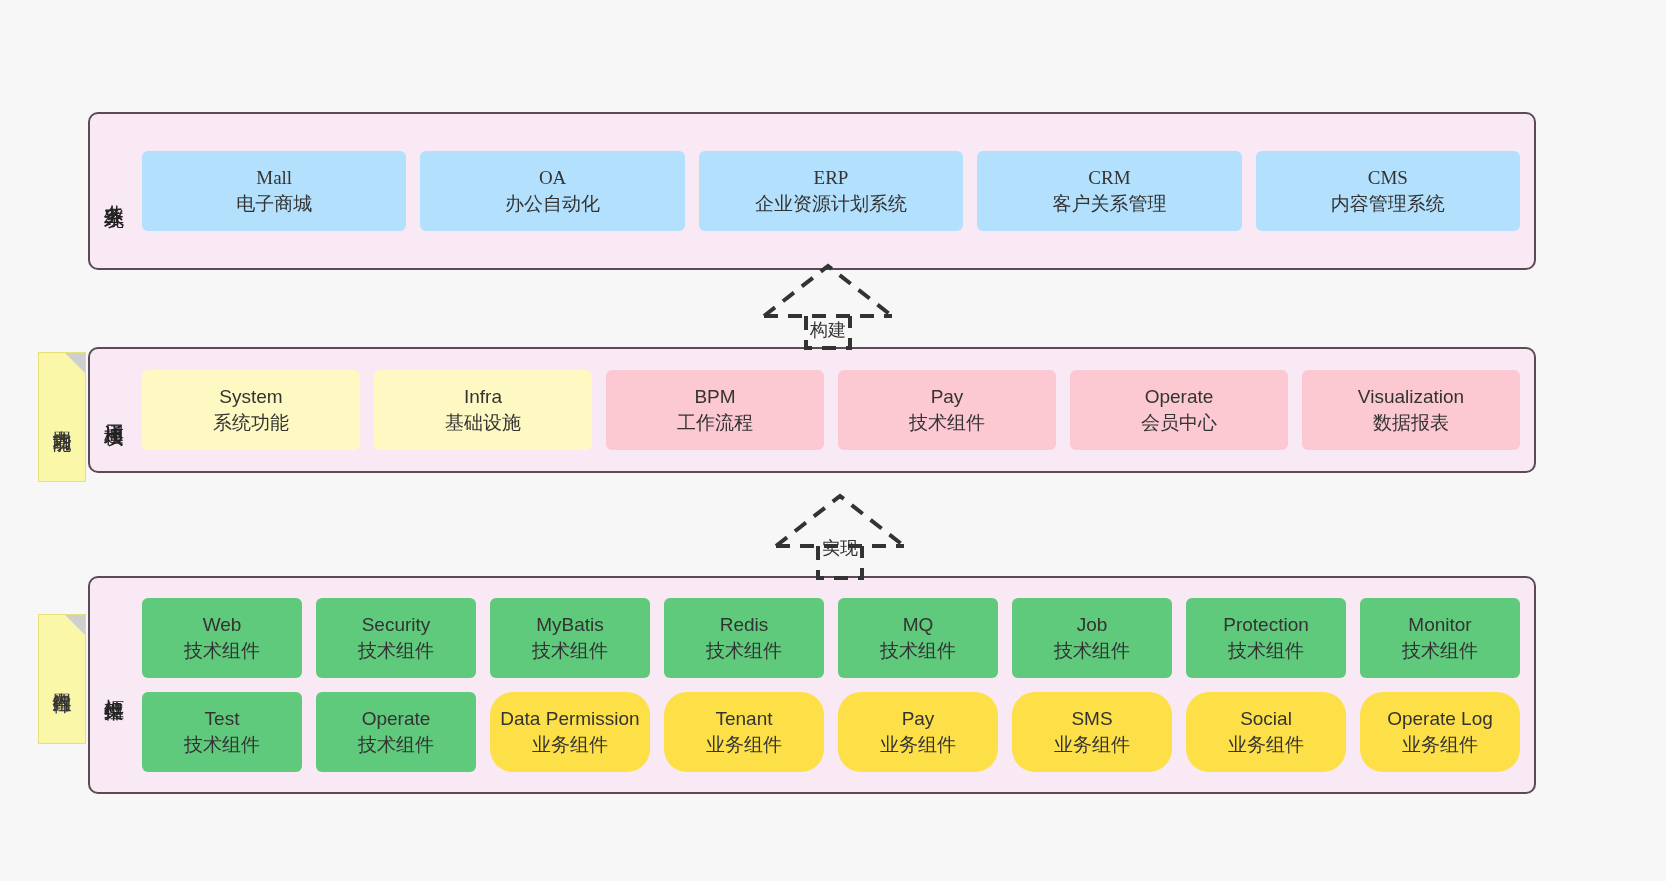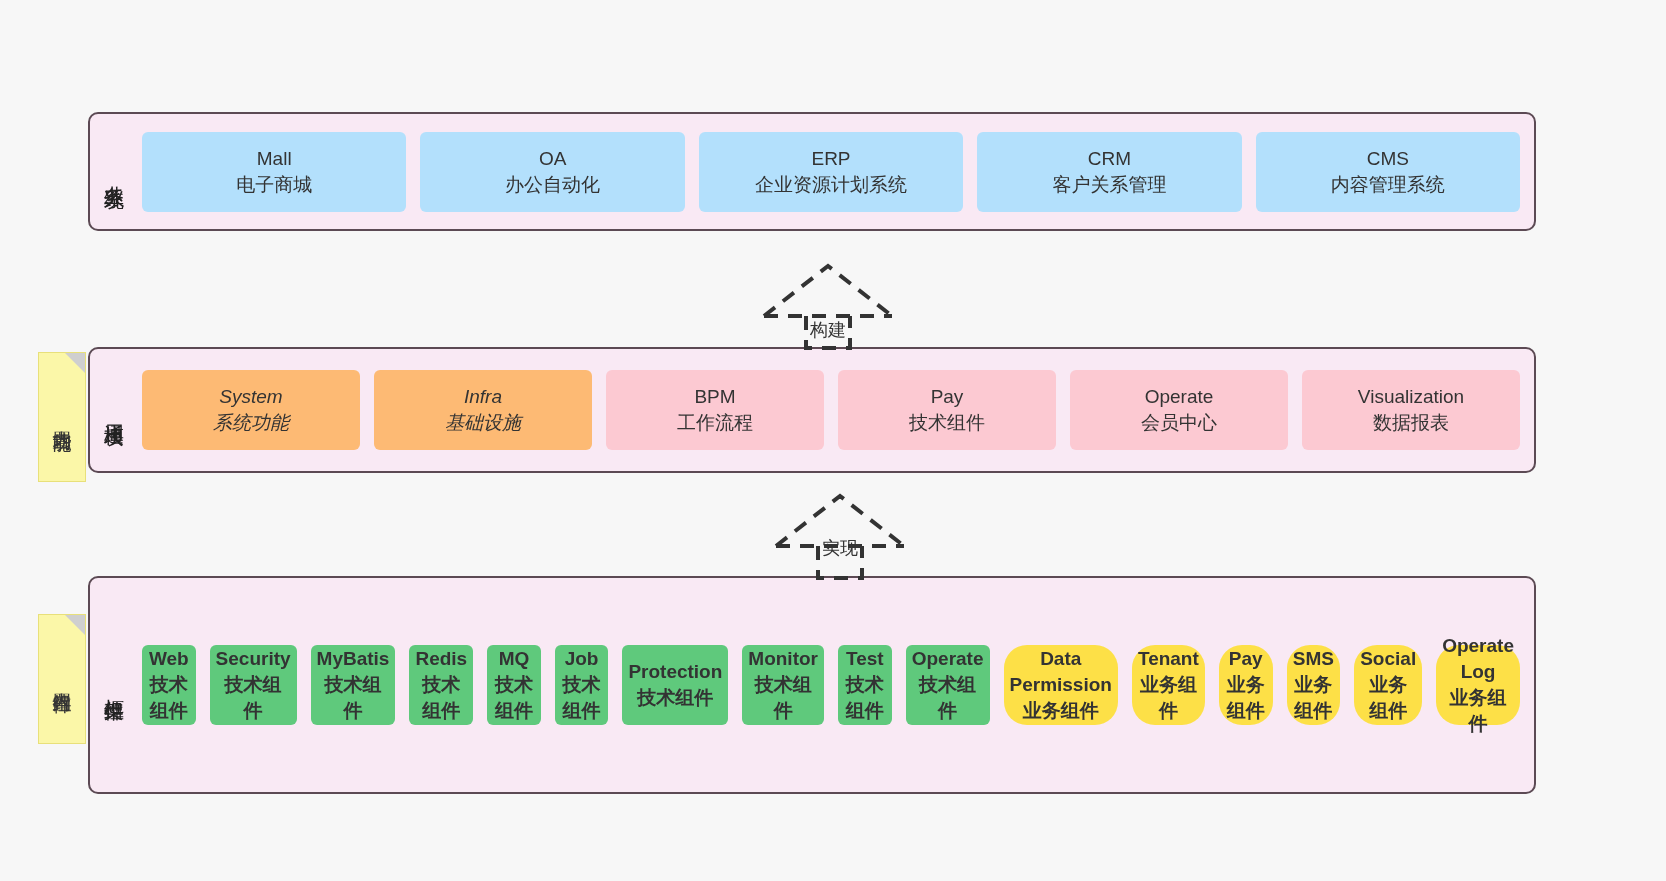--- a/index.html
+++ b/index.html
@@ -49,25 +49,24 @@
   }
 
   .layer-body {
     flex: 1 1 auto;
     display: flex;
     align-items: center;
     padding: 0 14px 0 4px;
     gap: 14px;
   }
   .layer-body.two-rows {
-    flex-direction: row;
+    flex-direction: column;
     justify-content: center;
     gap: 14px;
     padding: 14px 14px 14px 4px;
-    font-weight: bold;
   }
   .row {
     display: flex;
     gap: 14px;
     width: 100%;
   }
 
   
   .node {
     flex: 1 1 0;
@@ -84,21 +83,21 @@
     padding: 4px 6px;
   }
   .node .en { display: block; }
   .node .cn { display: block; }
 
   .layer1 .node { height: 80px; }
   .layer2 .node { height: 80px; }
   .layer3 .node { height: 80px; }
 
   .c-blue       { background: #b3e0fc; }
-  .c-red        { background: #fdba74; font-style: italic; }
+  .c-red        { background: #fef9c3; }
   .c-pink       { background: #fcc9d2; }
   .c-green      { background: #5fc97c; }
   .c-lightgreen { background: #fde047; border-radius: 23px; }
 
   
   .note {
     position: absolute;
     width: 48px;
     background: #fbf7a8;
     border: 1px solid #e8e07a;
@@ -138,21 +137,21 @@
     color: #333;
     background: transparent;
     white-space: nowrap;
   }
 </style>
 </head>
 <body>
 
 <div class="canvas">
 
-  <div class="layer layer1" style="left:88px; top:112px; width:1448px; height:119px;">
+  <div class="layer layer1" style="left:88px; top:112px; width:1448px; height:158px;font-family:Liberation Serif, serif;">
     <div class="layer-title">业务系统</div>
     <div class="layer-body">
 
       <div class="node c-blue">
         <span class="en">Mall</span>
         <span class="cn">电子商城</span>
       </div>
       <div class="node c-blue">
         <span class="en">OA</span>
         <span class="cn">办公自动化</span>

